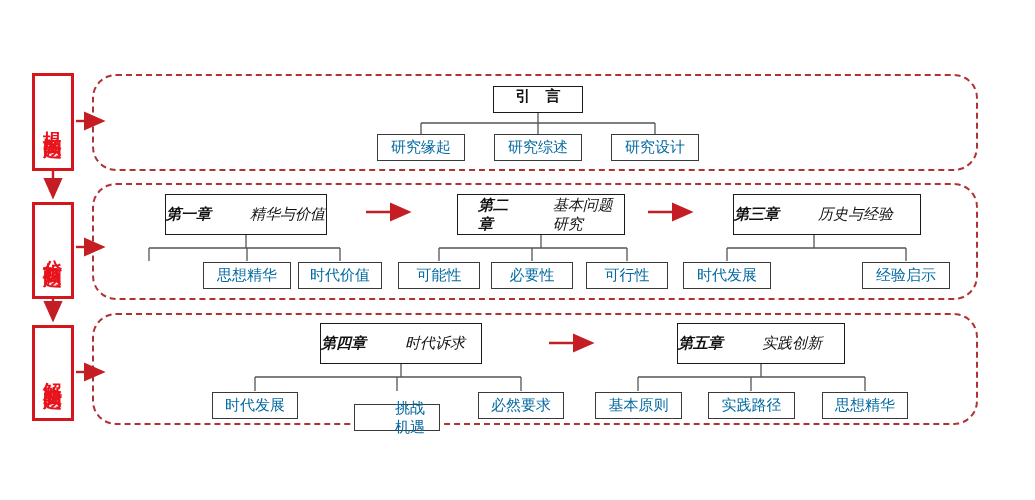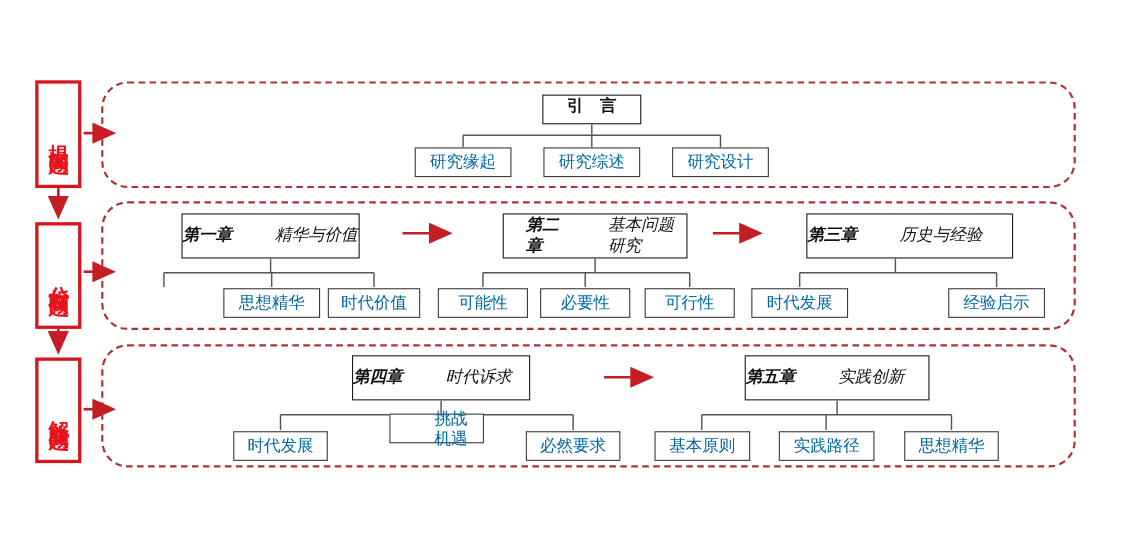--- a/index.html
+++ b/index.html
@@ -134,21 +134,21 @@
     <span class="t2">时代诉求</span>
   </div>
   <div class="chapter" style="left:677px;top:323px;width:168px;height:41px;">
     <span class="t1">第五章</span>
     <span class="t2">实践创新</span>
   </div>
 
   <div class="child" style="left:212px;top:392px;width:86px;">
     <span>时代发展</span>
   </div>
-  <div class="child" style="left:354px;top:376px;width:86px;padding-left:40px;">
+  <div class="child" style="left:354px;top:404px;width:86px;padding-left:40px;">
     <span>挑战机遇</span>
   </div>
   <div class="child" style="left:478px;top:392px;width:86px;">
     <span>必然要求</span>
   </div>
   <div class="child" style="left:595px;top:392px;width:87px;">
     <span>基本原则</span>
   </div>
   <div class="child" style="left:708px;top:392px;width:87px;">
     <span>实践路径</span>

